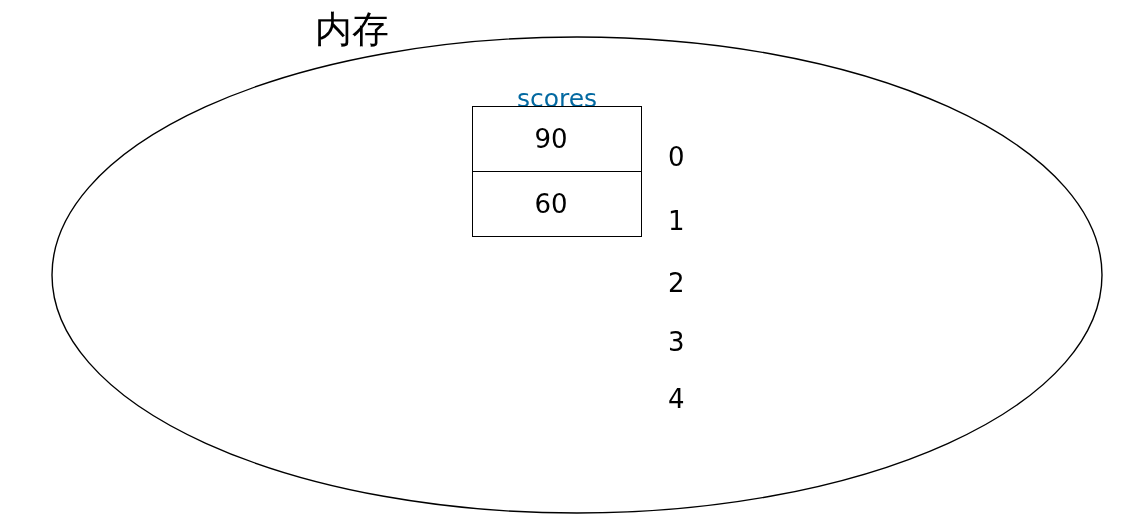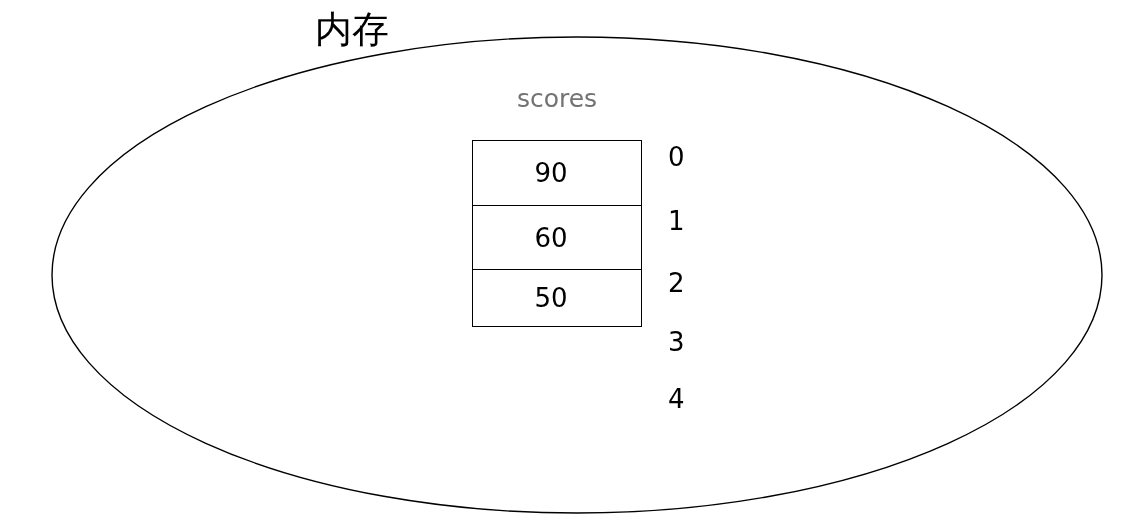--- a/index.html
+++ b/index.html
@@ -55,28 +55,28 @@
   
   .array-label {
     position: absolute;
     left: 472px;
     top: 84px;
     width: 170px;
     text-align: center;
     font-size: 25px;
     line-height: 30px;
     white-space: nowrap;
-    color: #737373;
+    color: #0369a1;
   }
 
   
   .array-table {
     position: absolute;
     left: 472px;
-    top: 140px;
+    top: 106px;
     width: 170px;
     border: 1.4px solid #000000;
     box-sizing: border-box;
     background: #ffffff;
   }
   .array-row {
     position: relative;
     box-sizing: border-box;
     border-bottom: 1.4px solid #000000;
     display: flex;
@@ -126,23 +126,20 @@
 
   <div class="array-label">scores</div>
 
   <div class="array-table" id="array-table">
       <div class="array-row" style="height: 65px;">
         <span class="cell-value">90</span>
       </div>
       <div class="array-row" style="height: 64px;">
         <span class="cell-value">60</span>
       </div>
-      <div class="array-row" style="height: 56px;">
-        <span class="cell-value">50</span>
-      </div>
     </div>
 
   <div class="index-col" id="index-col">
       <div class="index-cell" style="height: 65px;">
         <span class="index-value">0</span>
       </div>
       <div class="index-cell" style="height: 64px;">
         <span class="index-value">1</span>
       </div>
       <div class="index-cell" style="height: 60px;">

